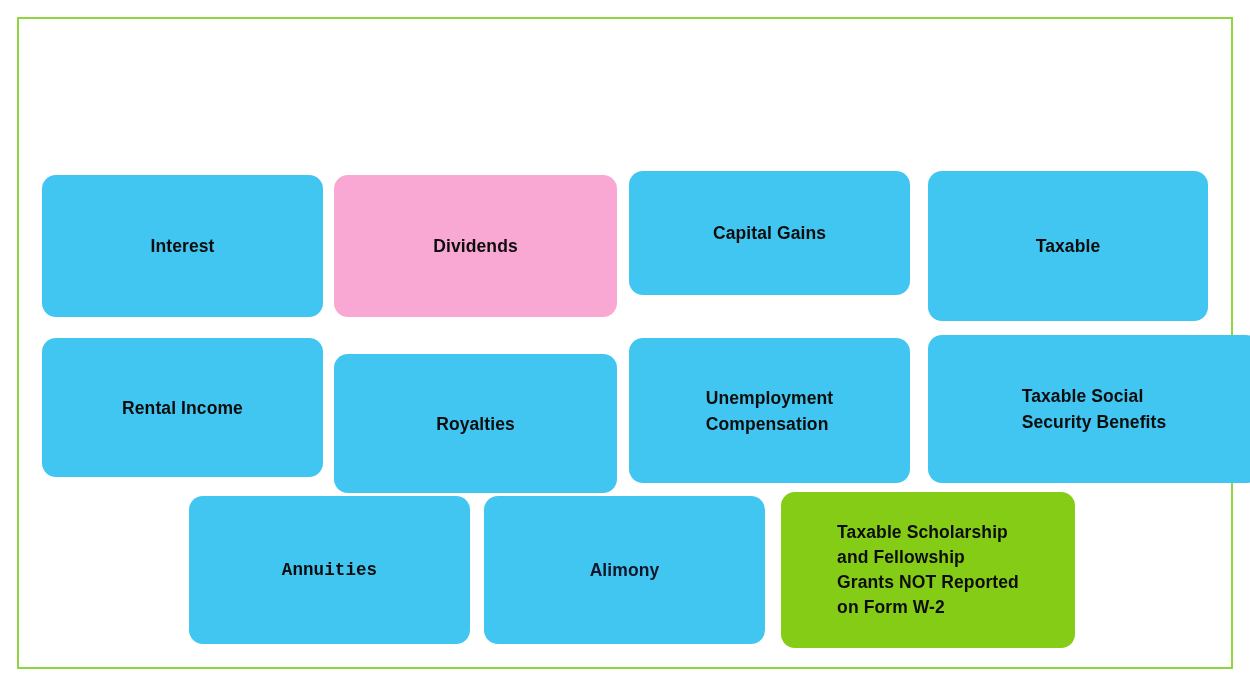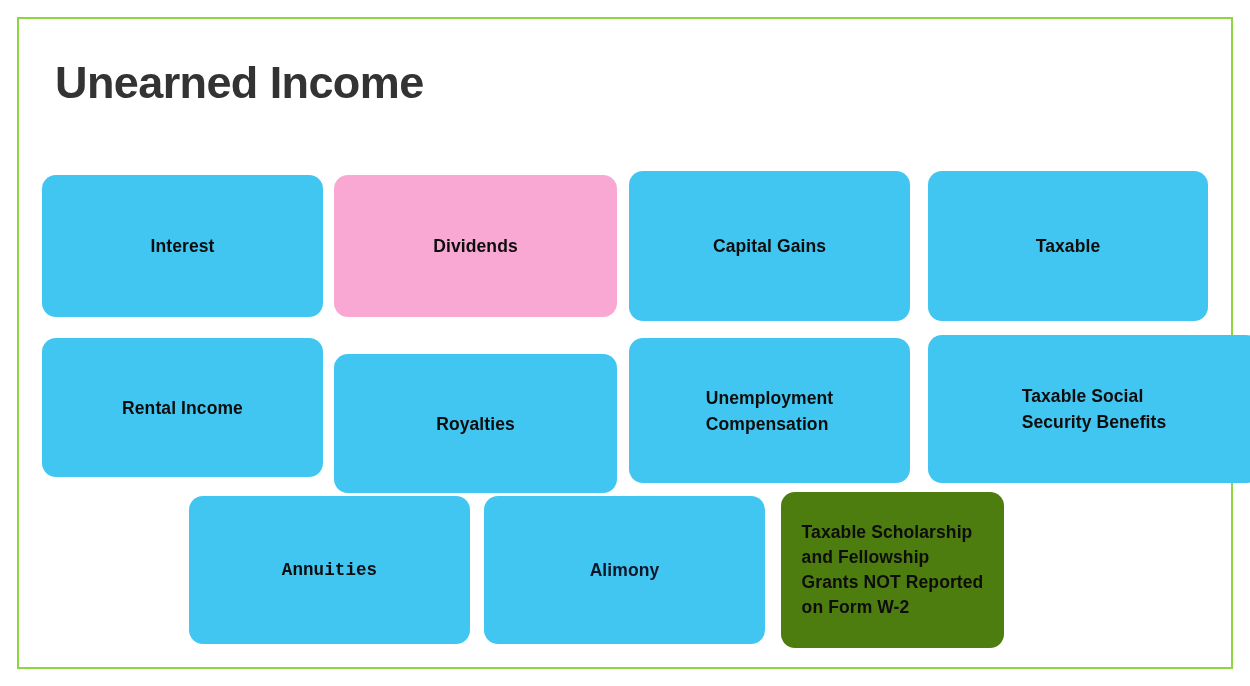--- a/index.html
+++ b/index.html
@@ -70,30 +70,29 @@
     line-height: 25px;
   }
 </style>
 </head>
 <body>
 
 <div id="slide" style="background: rgb(255, 255, 255);">
 
   <div id="frame" style="border-color: rgb(141, 214, 63);"></div>
 
-  <h1 id="page-title" style="color: rgb(51, 51, 51);">Unearned Income</h1>
 
   <div id="cards-container">
       <div class="card" style="left: 42px; top: 135px; width: 281px; height: 142px; background: rgb(65, 198, 242);">
         <span class="card-label" style="color: rgb(13, 13, 13);">Interest</span>
       </div>
       <div class="card" style="left: 334px; top: 135px; width: 283px; height: 142px; background: #f9a8d4;">
         <span class="card-label" style="color: rgb(13, 13, 13);">Dividends</span>
       </div>
-      <div class="card" style="left: 629px; top: 131px; width: 281px; height: 150px; background: rgb(65, 198, 242); padding-left: 10px;">
+      <div class="card" style="left: 629px; top: 131px; width: 281px; height: 124px; background: rgb(65, 198, 242); padding-left: 10px;">
         <span class="card-label" style="color: rgb(13, 13, 13);">Capital Gains</span>
       </div>
       <div class="card" style="left: 928px; top: 131px; width: 280px; height: 150px; background: rgb(65, 198, 242);">
         <span class="card-label" style="color: rgb(13, 13, 13);">Taxable</span>
       </div>
       <div class="card" style="left: 42px; top: 298px; width: 281px; height: 139px; background: rgb(65, 198, 242);">
         <span class="card-label" style="color: rgb(13, 13, 13);">Rental Income</span>
       </div>
       <div class="card" style="left: 334px; top: 314px; width: 283px; height: 139px; background: rgb(65, 198, 242);">
         <span class="card-label" style="color: rgb(13, 13, 13);">Royalties</span>
@@ -105,21 +104,21 @@
       <div class="card" style="left: 928px; top: 295px; width: 332px; height: 148px; background: rgb(65, 198, 242);">
         <span class="card-label" style="color: rgb(13, 13, 13);">Taxable Social
 Security Benefits</span>
       </div>
       <div class="card" style="left: 189px; top: 456px; width: 281px; height: 148px; background: rgb(65, 198, 242);">
         <span class="card-label" style="color: rgb(13, 13, 13); font-family: Liberation Mono, monospace;">Annuities</span>
       </div>
       <div class="card" style="left: 484px; top: 456px; width: 281px; height: 148px; background: rgb(65, 198, 242);">
         <span class="card-label" style="color: #0f172a;">Alimony</span>
       </div>
-      <div class="card" style="left: 781px; top: 452px; width: 223px; height: 156px; background: #4d7c0f;">
+      <div class="card" style="left: 781px; top: 452px; width: 294px; height: 156px; background: #84cc16;">
         <span class="card-label small" style="color: rgb(13, 13, 13);">Taxable Scholarship
 and Fellowship
 Grants NOT Reported
 on Form W-2</span>
       </div>
     </div>
 
 </div>
 
 </body></html>

